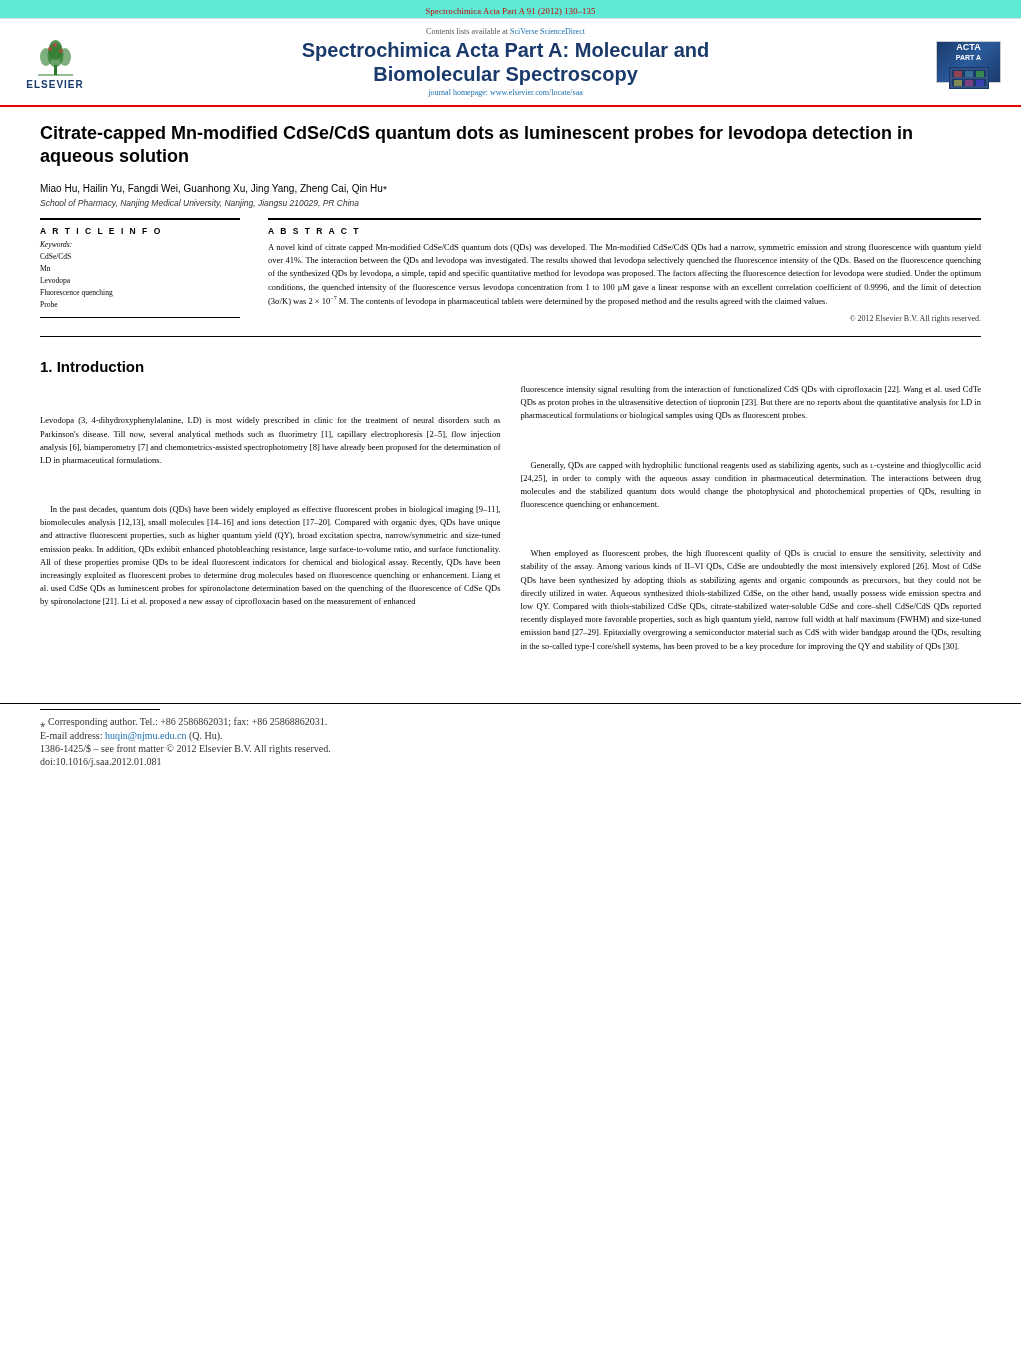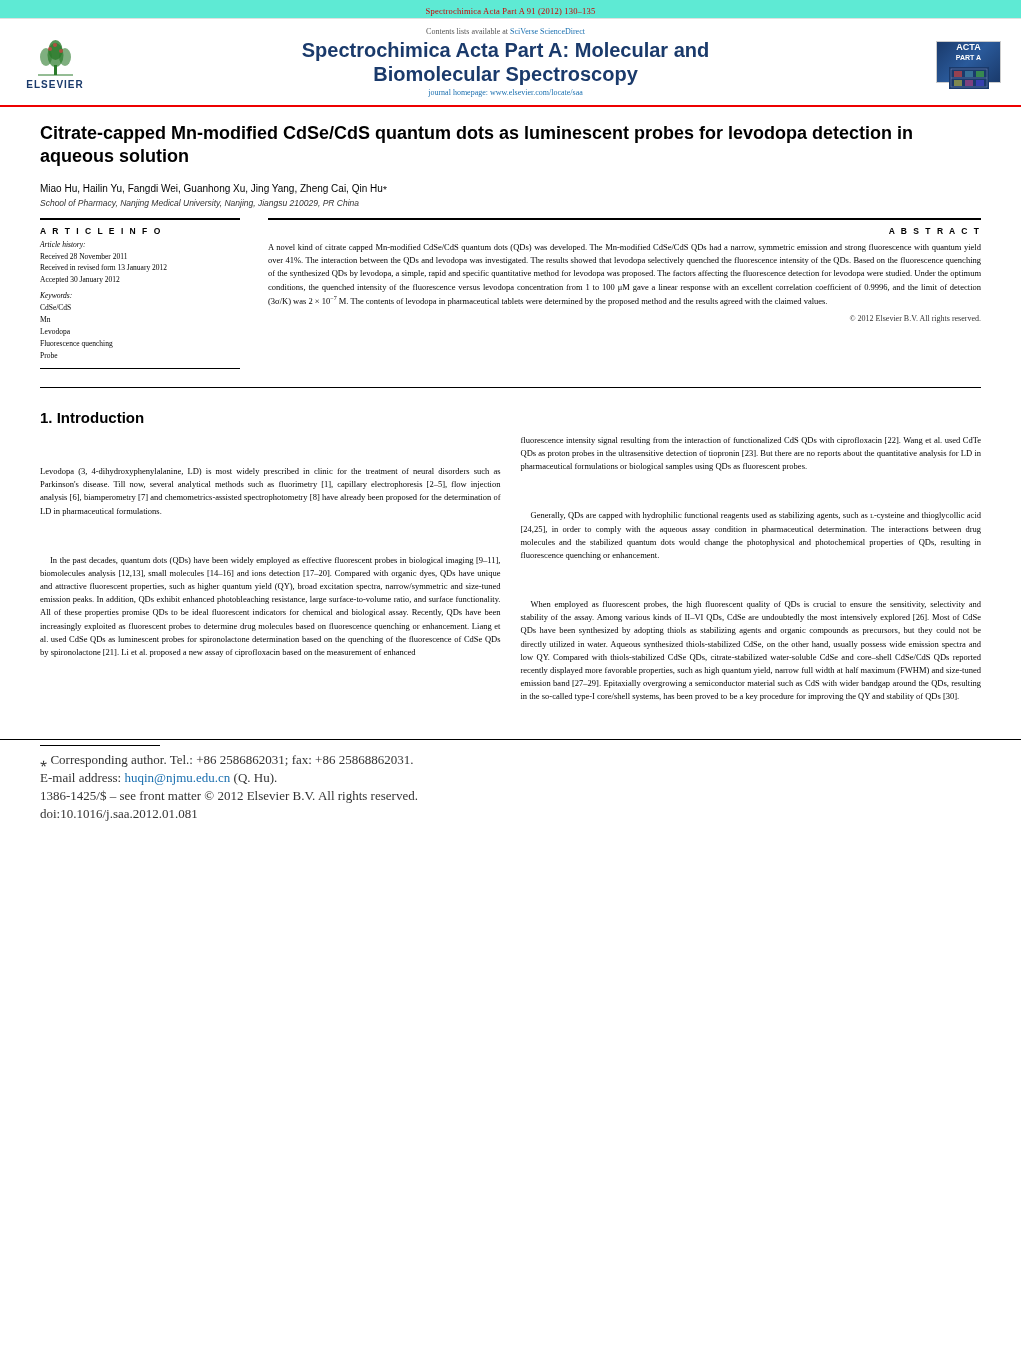--- a/index.html
+++ b/index.html
@@ -216,21 +216,20 @@
       padding-top: 6px;
     }
 
     .abstract-title {
       font-size: 8.5px;
       font-weight: bold;
       letter-spacing: 2px;
       color: #000;
       margin-bottom: 5px;
       font-family: Arial, sans-serif;
-      text-align: right;
     }
 
     .abstract-text {
       font-size: 8.5px;
       color: #000;
       font-family: 'Times New Roman', Times, serif;
       line-height: 1.55;
       text-align: justify;
     }
 
@@ -284,25 +283,25 @@
       margin-top: 36px;
     }
 
     .body-col p:first-of-type {
       text-indent: 0;
     }
 
     
     .article-footer {
       border-top: 1px solid #000;
-      margin-top: 11px;
+      margin-top: 25px;
       padding-top: 5px;
       padding-left: 40px;
       padding-right: 40px;
-      font-size: 13px;
+      font-size: 10px;
       color: #333;
       font-family: 'Times New Roman', Times, serif;
     }
 
     .footnote-line {
       margin-bottom: 2px;
     }
 
     .footnote-separator {
       width: 120px;
@@ -397,26 +396,20 @@
       <span>Miao Hu, Hailin Yu, Fangdi Wei, Guanhong Xu, Jing Yang, Zheng Cai, Qin Hu</span><span style="font-size:8px; vertical-align:super;">⁎</span>
     </div>
 
     <div class="affiliation">School of Pharmacy, Nanjing Medical University, Nanjing, Jiangsu 210029, PR China</div>
 
     <div class="two-col">
 
       <div class="col-left">
         <div class="article-info">
           <div class="article-info-title">A R T I C L E   I N F O</div>
-          <div class="article-info-section">
-            <div class="article-info-label">Article history:</div>
-            <div class="article-info-text">Received 28 November 2011</div>
-            <div class="article-info-text">Received in revised form 13 January 2012</div>
-            <div class="article-info-text">Accepted 30 January 2012</div>
-          </div>
           <div class="keywords-section">
             <div class="article-info-label keywords-title">Keywords:</div>
             <div class="keyword-item">CdSe/CdS</div>
             <div class="keyword-item">Mn</div>
             <div class="keyword-item">Levodopa</div>
             <div class="keyword-item">Fluorescence quenching</div>
             <div class="keyword-item">Probe</div>
           </div>
         </div>
       </div>

